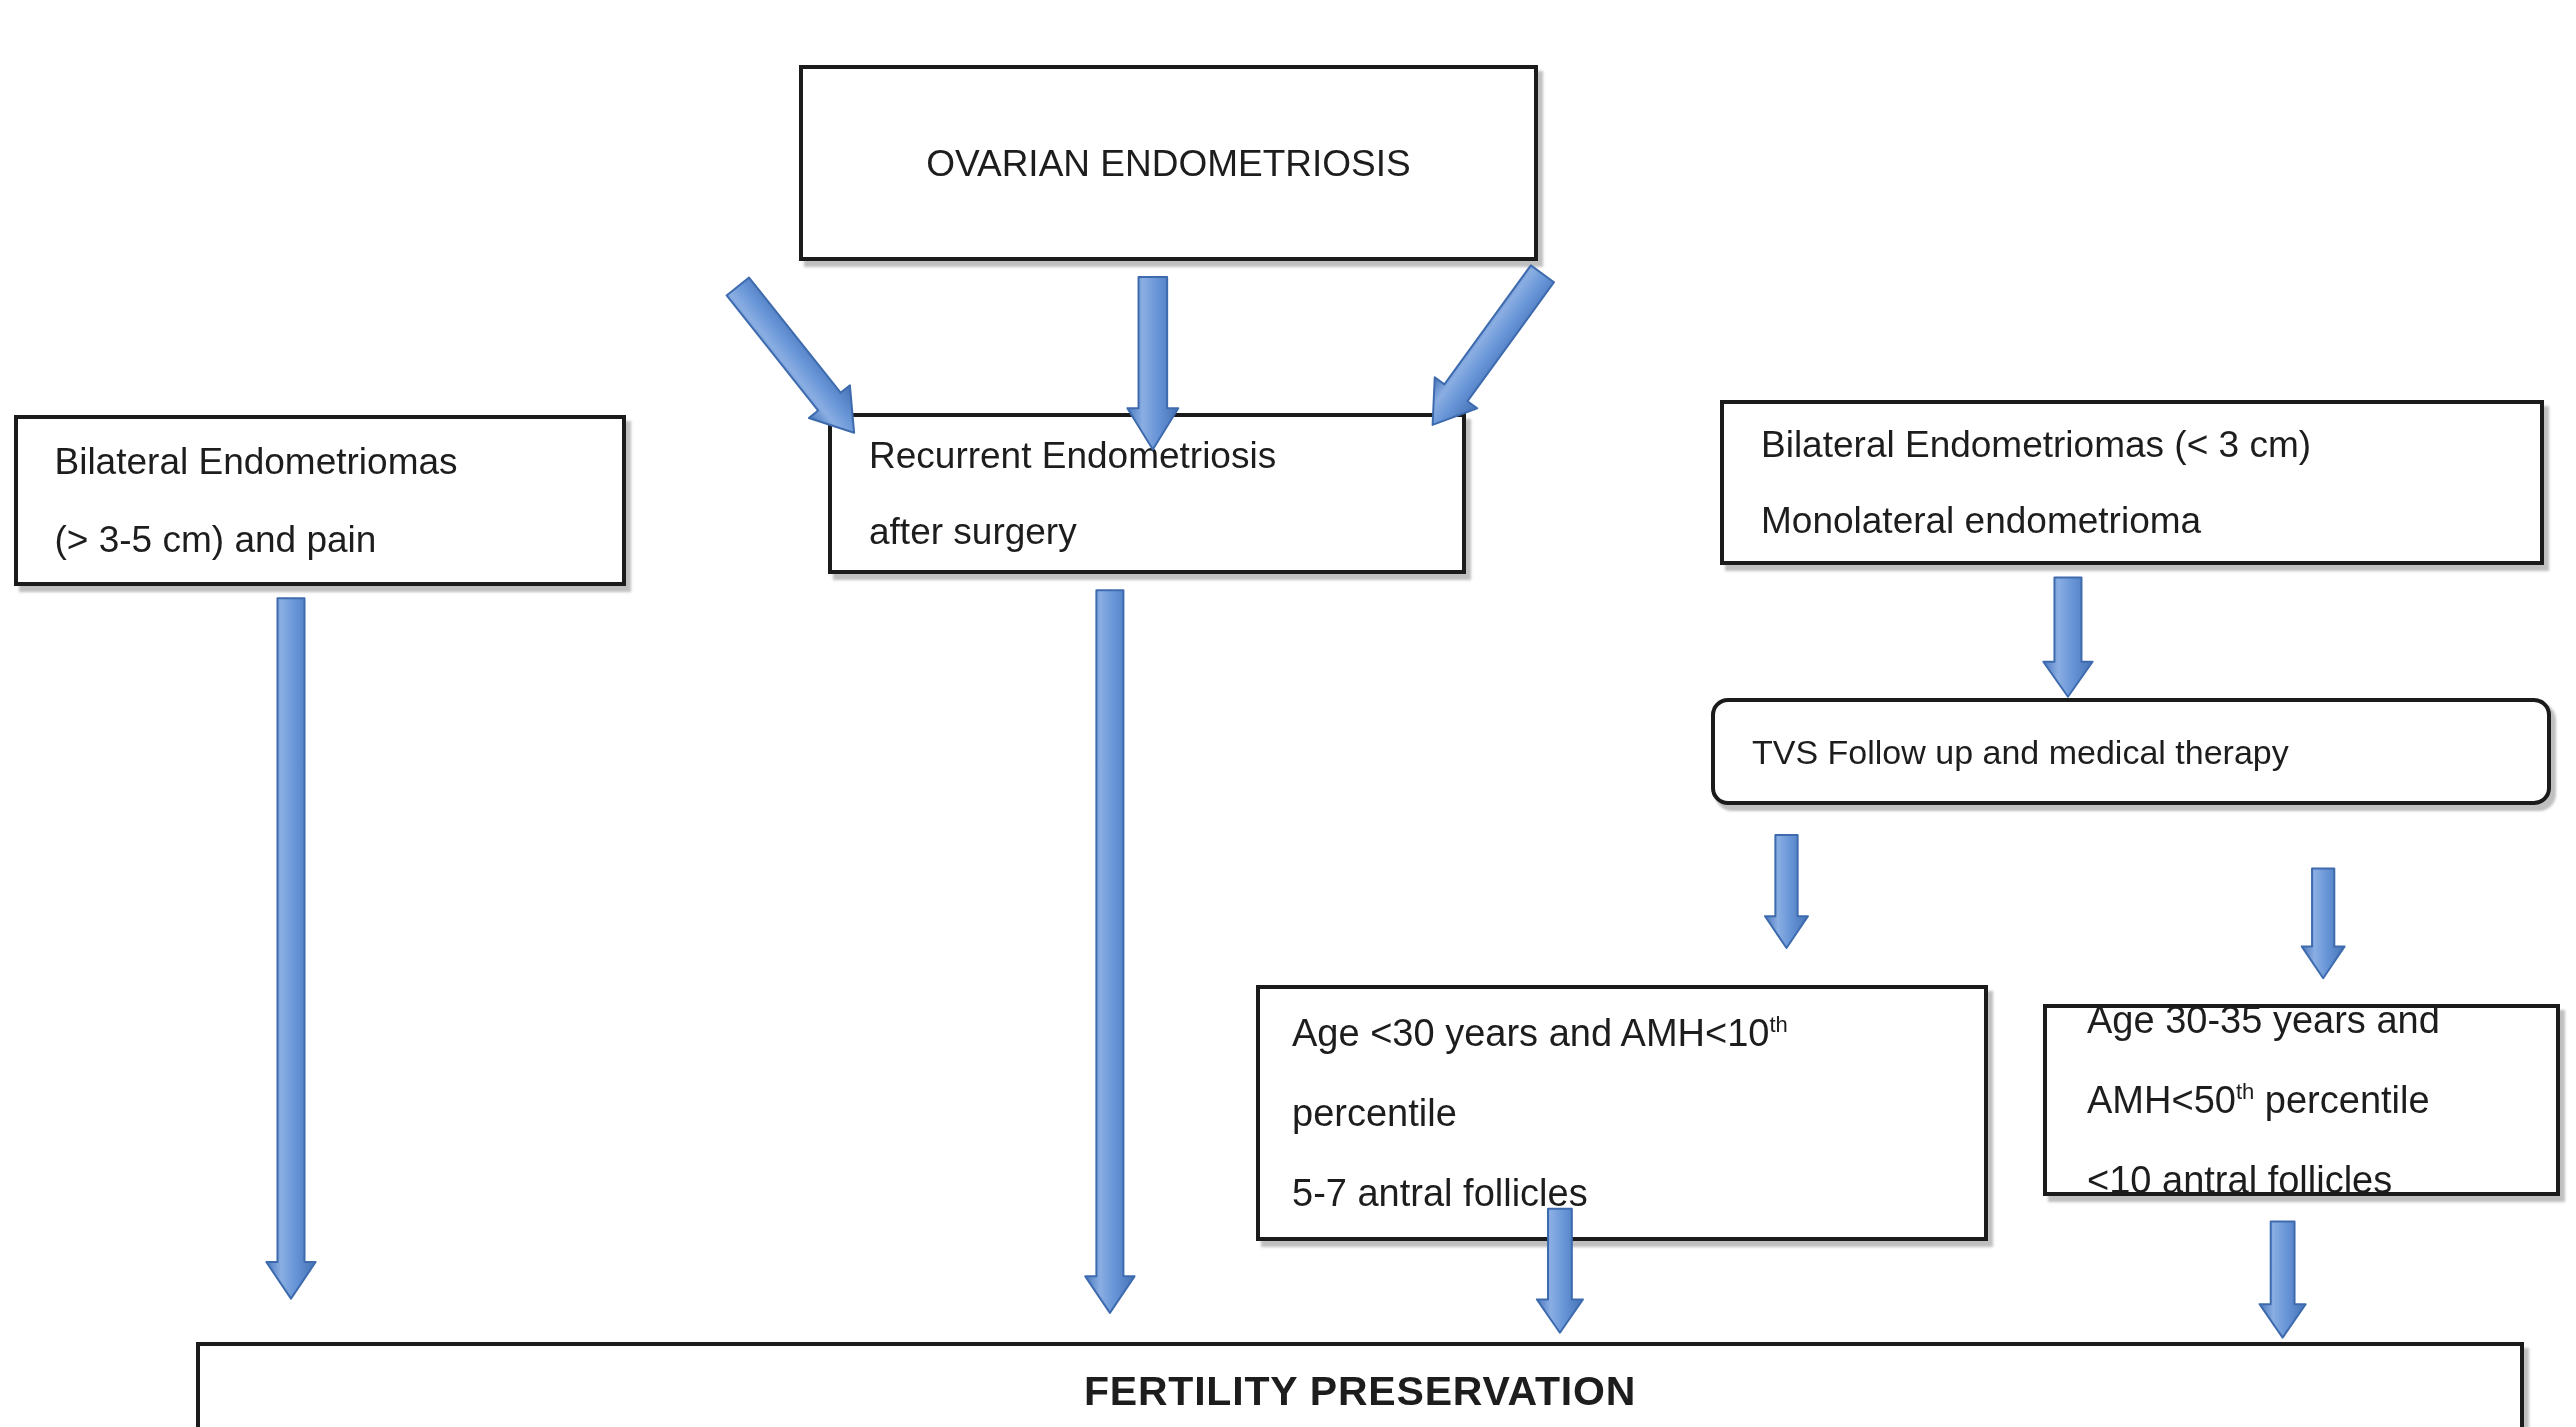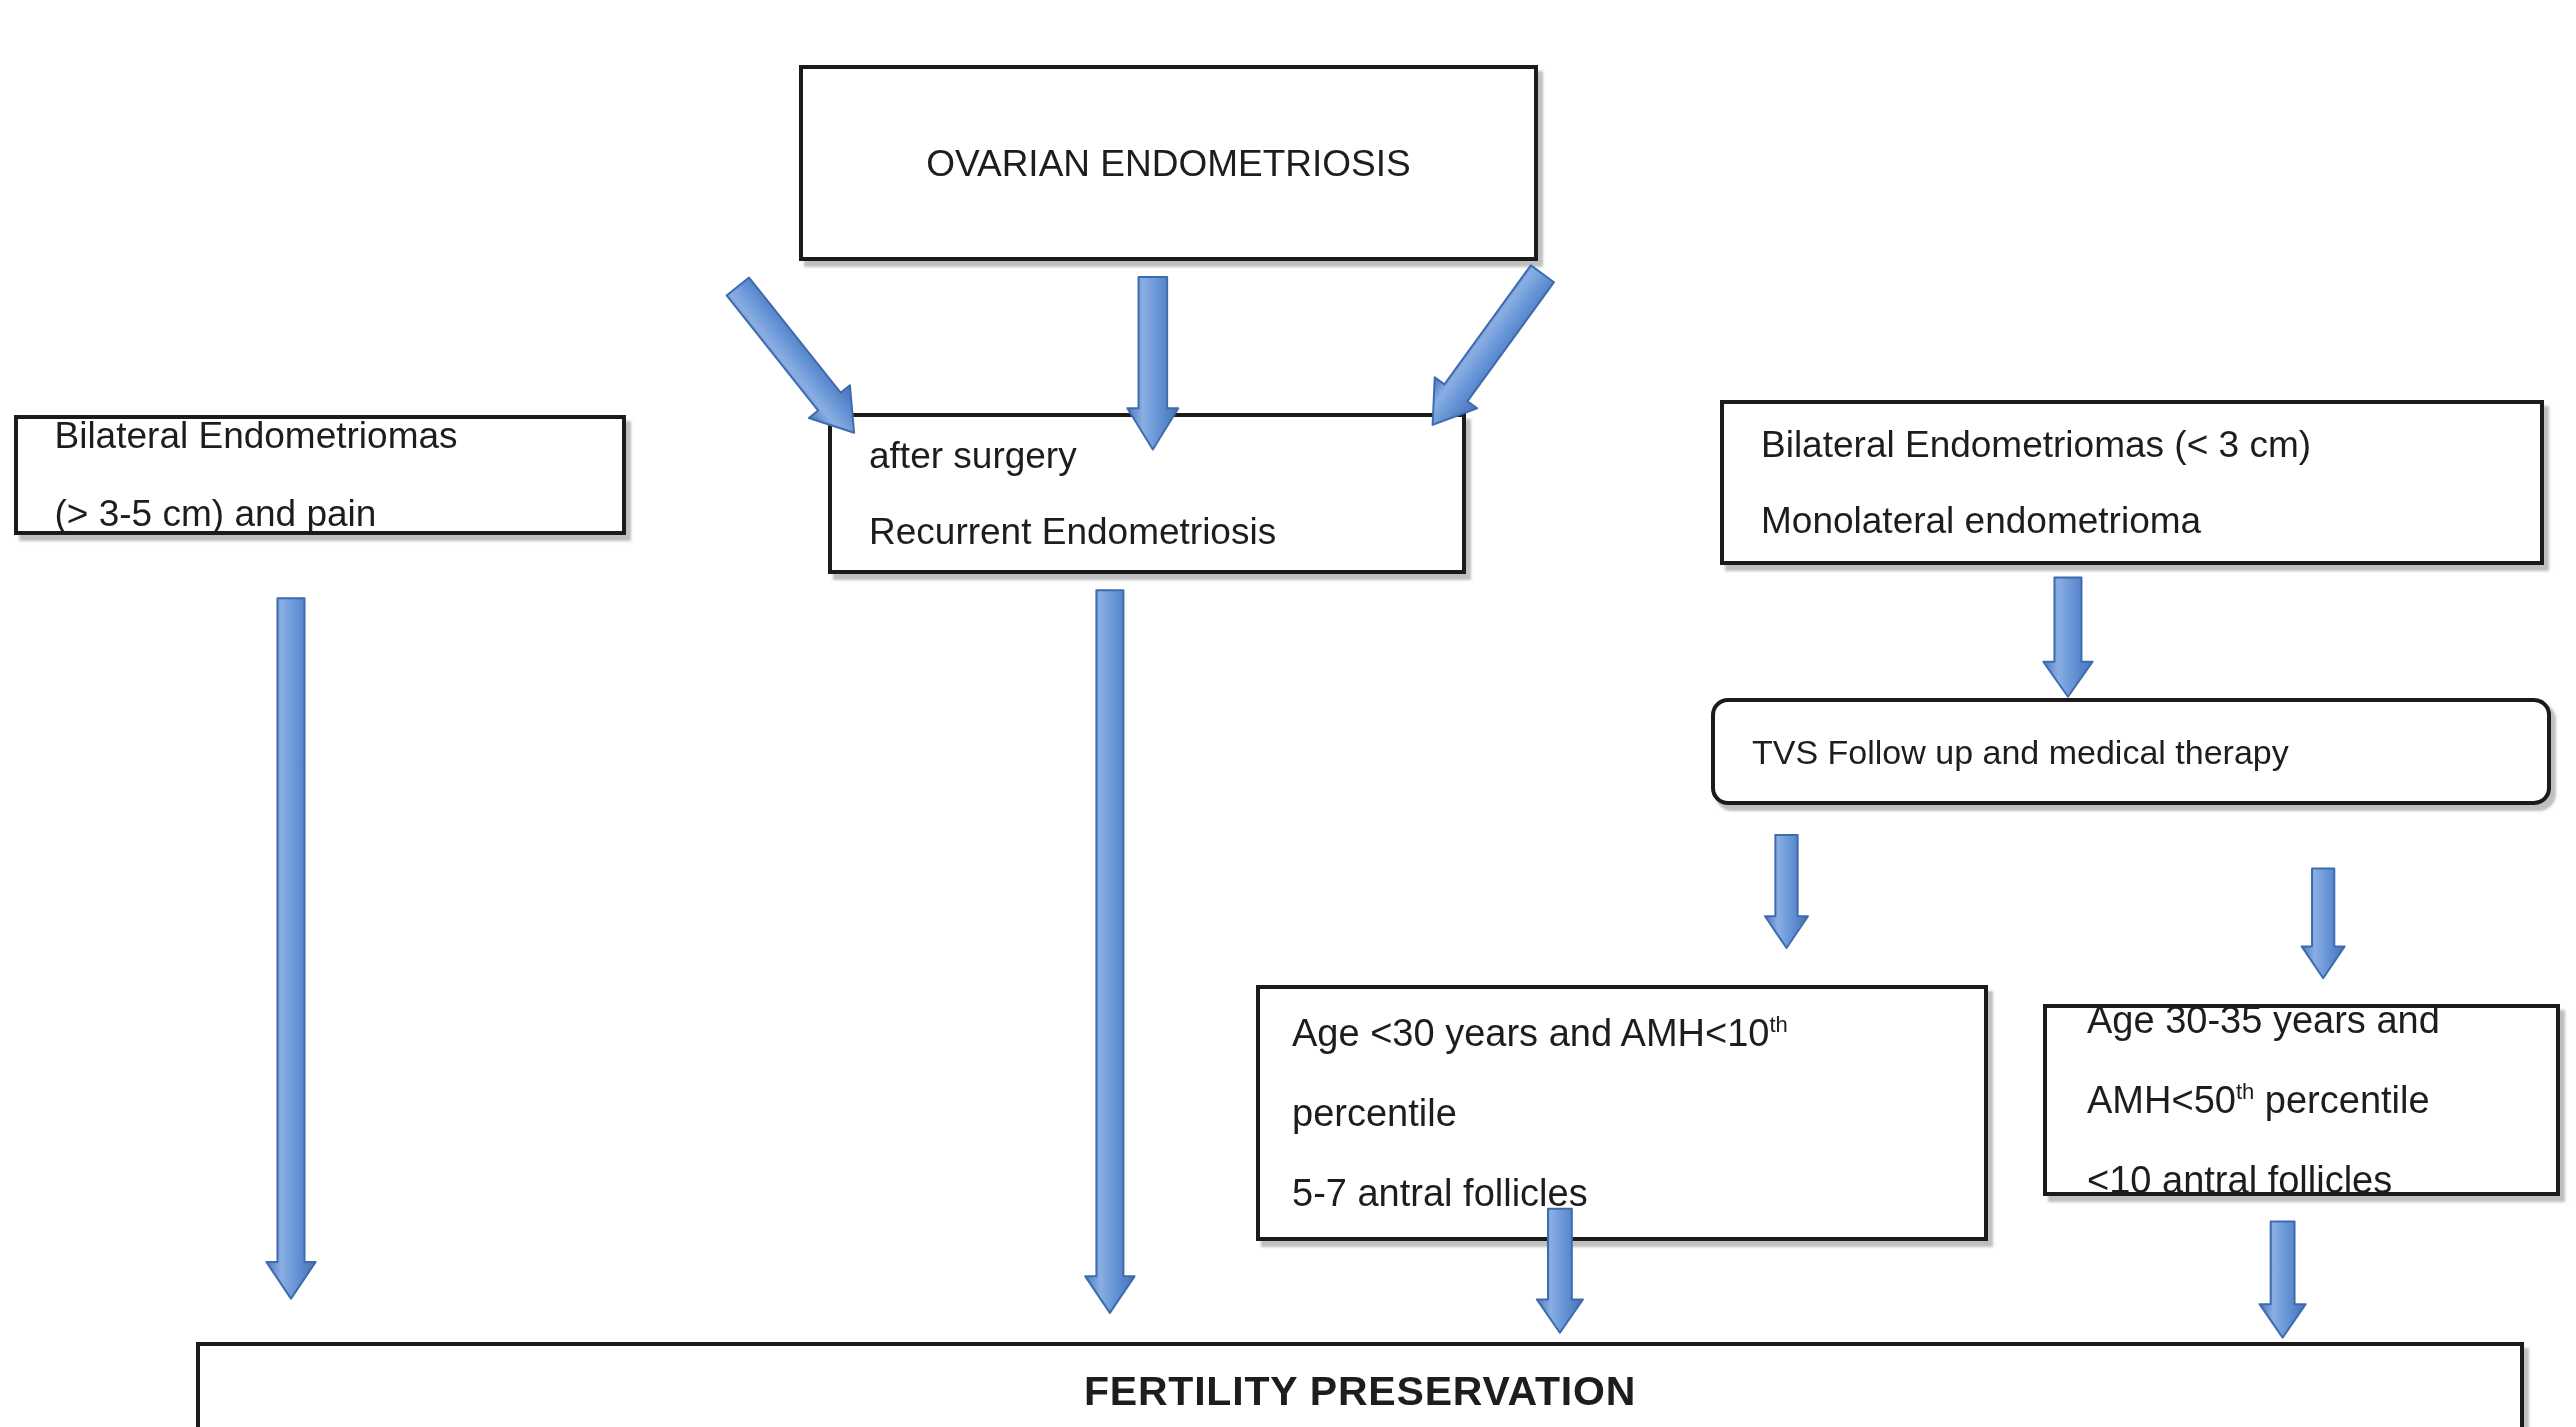--- a/index.html
+++ b/index.html
@@ -24,21 +24,21 @@
     font-size:37px;
     line-height:80px;
     z-index:1;
   }
   .node .line{display:block;white-space:nowrap;}
   .pad{padding-left:37px;padding-right:16px;}
   .center{align-items:center;text-align:center;}
   sup{font-size:58%;line-height:0;vertical-align:super;}
 
   #box-root   {left:799px;top:25.4px;  width:739px; height:196px;line-height:89px;}
-  #box-left   {left:13.5px;  top:375px; width:612px; height:120px;line-height:78px;}
+  #box-left   {left:13.5px;  top:375px; width:612px; height:171px;line-height:78px;}
   #box-mid    {left:828px;top:373px; width:638px; height:161px;line-height:76px;}
   #box-right  {left:1720px;top:360px; width:824px;height:165px;line-height:76px;}
   #box-tvs    {left:1711px;top:658px; width:840px;height:107px;font-size:34px;line-height:48px;border-radius:17px;}
   #box-ageL   {left:1256px;top:945px;width:732px; height:256px;font-size:38px;line-height:80px;padding-left:32px;}
   #box-ageR   {left:2043px;top:964px;width:517px; height:192px;font-size:38px;line-height:80px;padding-left:40px;}
   #box-outcome{left:196px; top:1302px;width:2328px;height:97px;font-size:41px;font-weight:bold;letter-spacing:0.8px;line-height:48px;}
 
   #arrow-layer{
     position:absolute;left:0;top:0;width:2576px;height:1428px;
     z-index:5;pointer-events:none;
@@ -52,22 +52,22 @@
   <div class="node center" id="box-root">
     <span class="line">OVARIAN ENDOMETRIOSIS</span>
   </div>
 
   <div class="node pad" id="box-left">
     <span class="line">Bilateral Endometriomas</span>
     <span class="line">(&gt; 3-5 cm) and pain</span>
   </div>
 
   <div class="node pad" id="box-mid">
+    <span class="line">Recurrent Endometriosis</span>
     <span class="line">after surgery</span>
-    <span class="line">Recurrent Endometriosis</span>
   </div>
 
   <div class="node pad" id="box-right">
     <span class="line">Bilateral Endometriomas (&lt; 3 cm)</span>
     <span class="line">Monolateral endometrioma</span>
   </div>
 
   <div class="node pad" id="box-tvs">
     <span class="line">TVS Follow up and medical therapy</span>
   </div>

